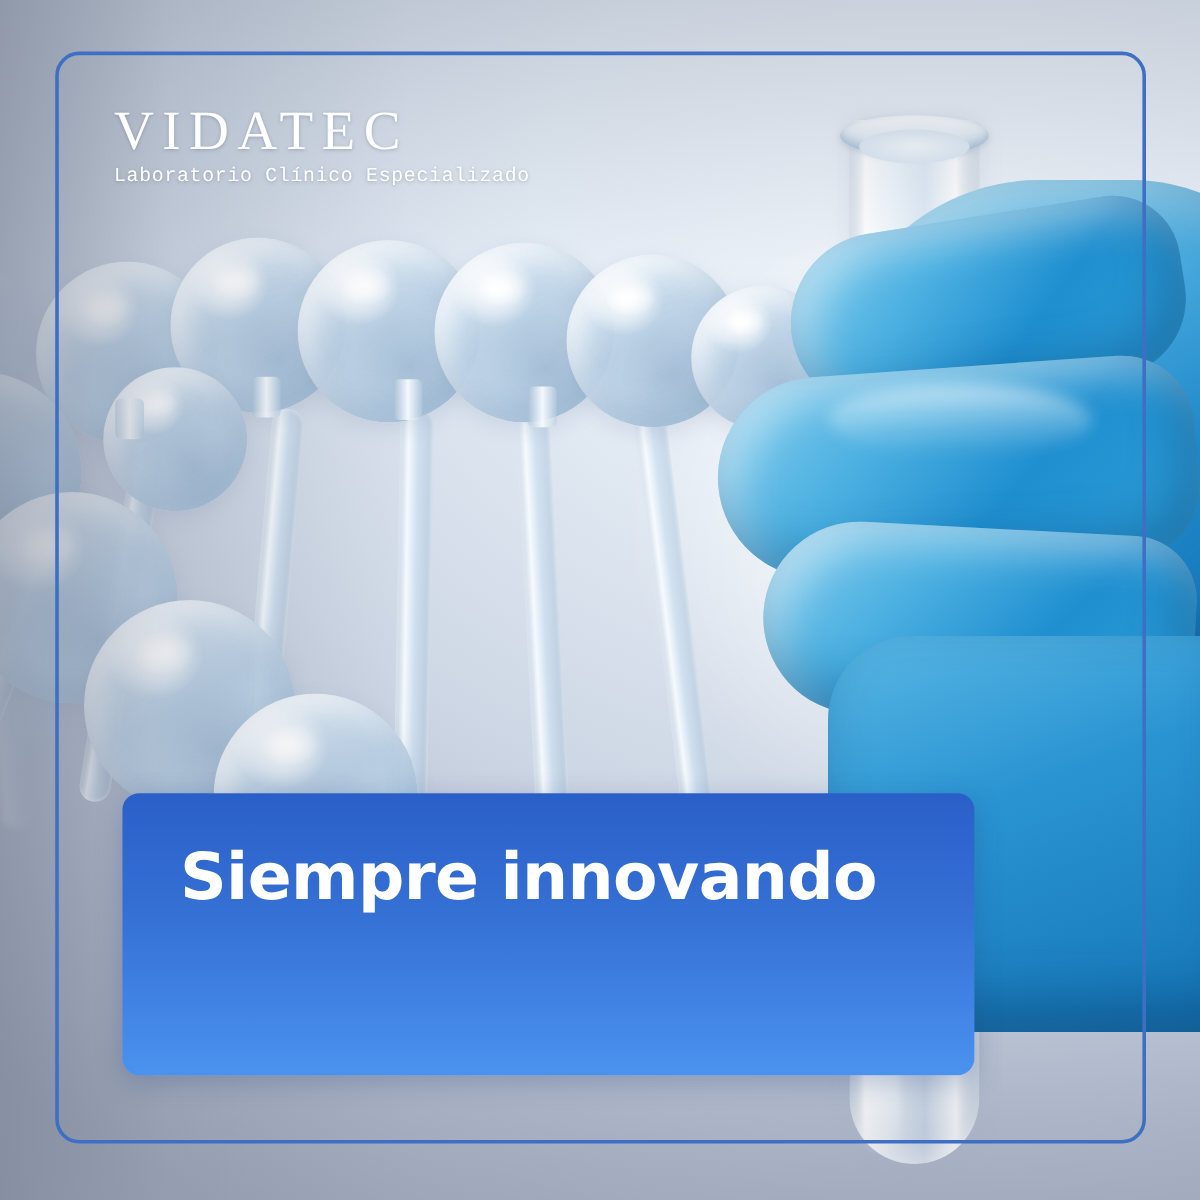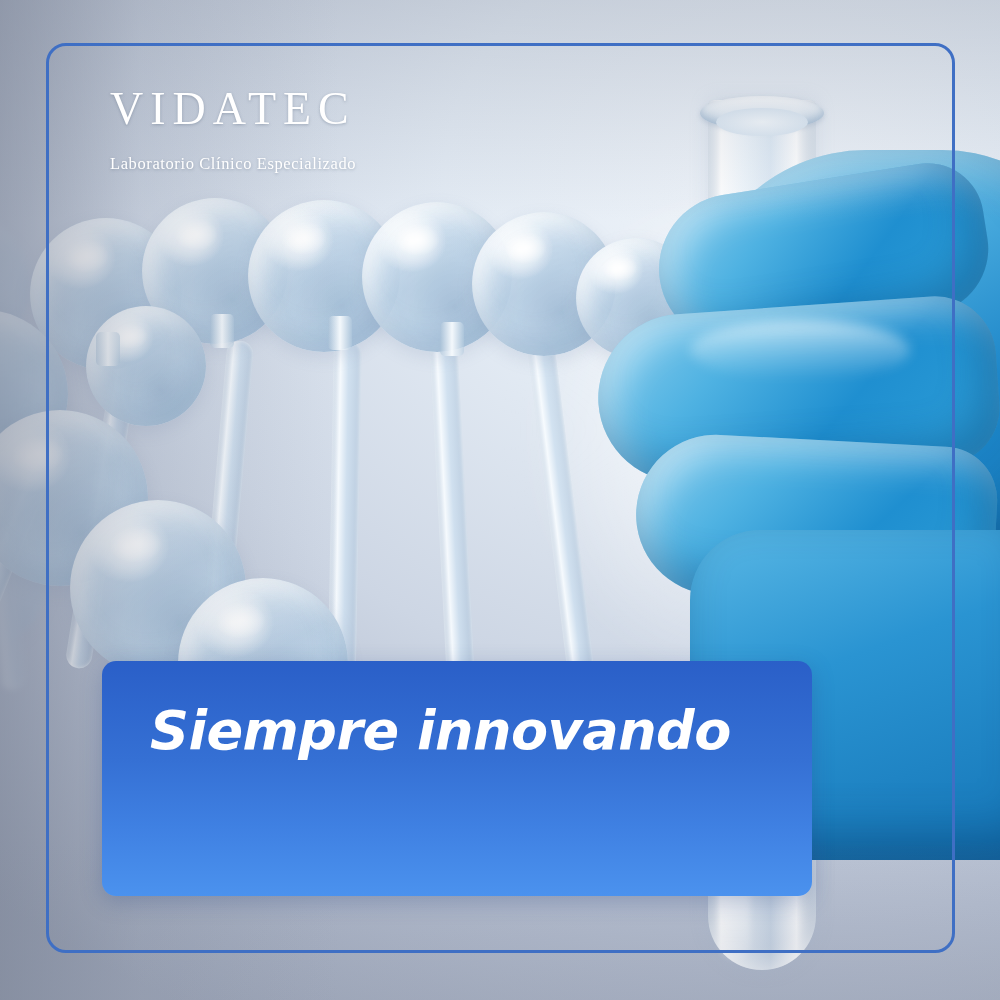--- a/index.html
+++ b/index.html
@@ -206,37 +206,37 @@
     height: 910px;
     border: 3px solid #3f6fc4;
     border-radius: 20px;
     box-sizing: border-box;
     pointer-events: none;
   }
 
   
   .logo {
     position: absolute;
-    left: 110px;
+    left: 95px;
     top: 86px;
     color: #ffffff;
     text-shadow: 0 1px 3px rgba(70,85,110,.35);
   }
   .logo-word {
     font-family: "Liberation Serif", serif;
     font-size: 46px;
     letter-spacing: 7px;
     line-height: 1;
     font-weight: 400;
   }
   .logo-tag {
-    font-family: Liberation Serif, serif;
+    font-family: Liberation Mono, monospace;
     font-size: 16.5px;
     letter-spacing: .6px;
-    margin-top: 24px;
+    margin-top: 7px;
     line-height: 1;
     white-space: nowrap;
   }
 
   
   .banner {
     position: absolute;
     left: 102px;
     top: 661px;
     width: 710px;
@@ -250,21 +250,21 @@
     left: 48px;
     top: 38px;
     right: 24px;
     color: #ffffff;
     font-family: "DejaVu Sans", "Liberation Sans", sans-serif;
     font-weight: bold;
     font-size: 54px;
     line-height: 1.17;
     letter-spacing: -.5px;
   }
-  .banner-line { display: block; white-space: nowrap; font-style: italic; }
+  .banner-line { display: block; white-space: nowrap; }
 </style>
 </head>
 <body>
 
 <div id="canvas">
 
   <div class="bg-base"></div>
   <div class="bg-glow"></div>
 
   <div class="dna-far">

